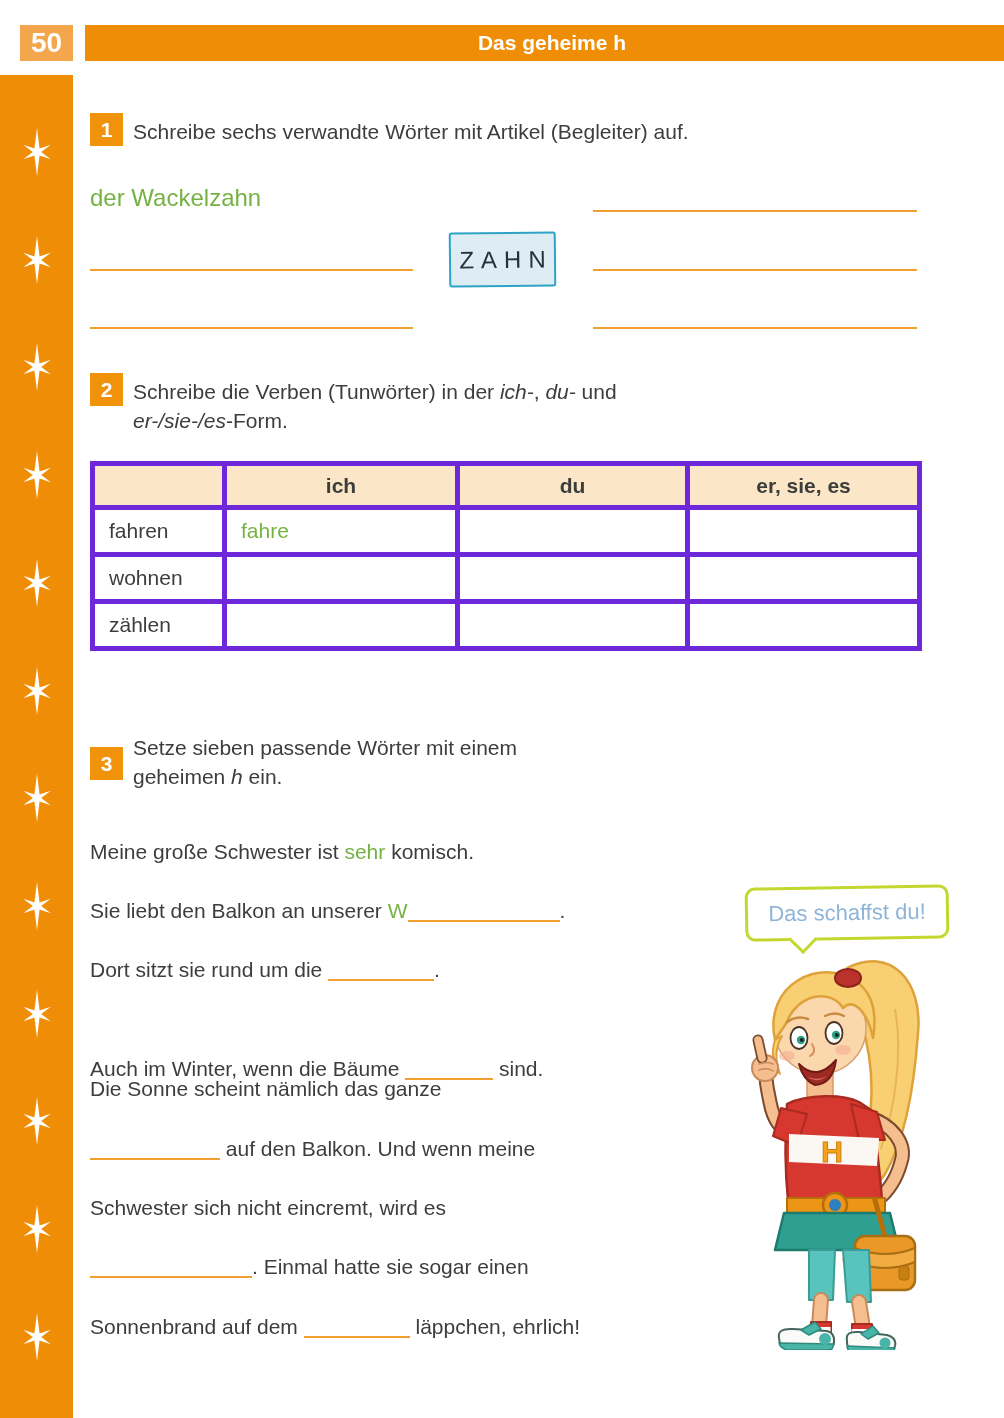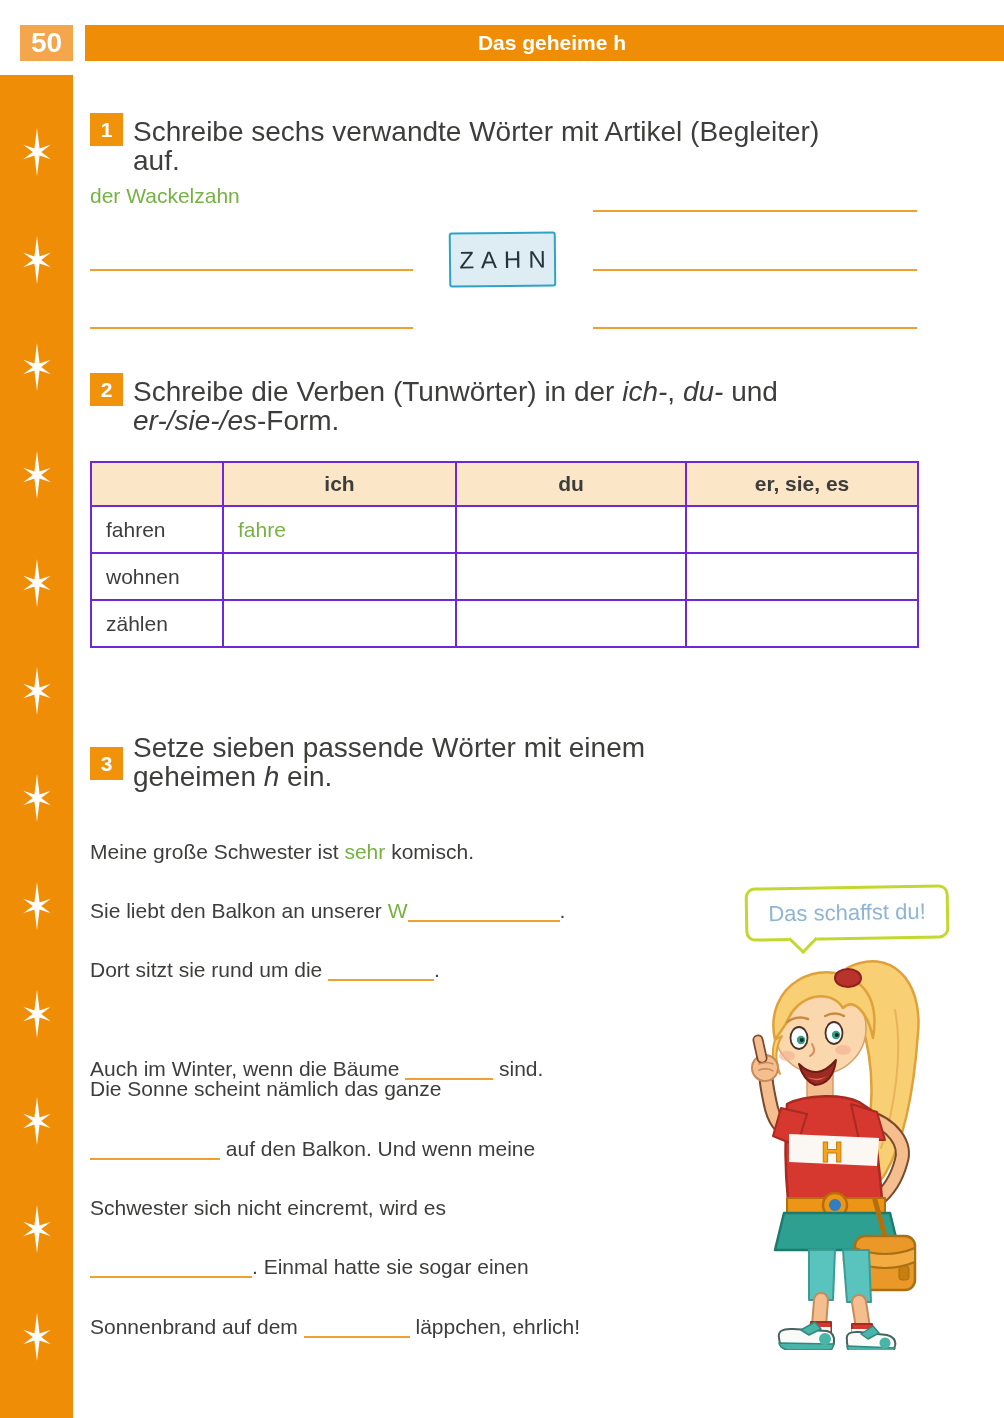--- a/index.html
+++ b/index.html
@@ -14,36 +14,36 @@
 
   
   .sidebar{position:absolute;left:0;top:75px;width:73px;height:1343px;background:#EF8E06;
            display:flex;flex-direction:column;align-items:center;justify-content:space-between;
            padding:52px 0 56px 0;box-sizing:border-box;}
   .star{width:34px;height:50px;flex:0 0 auto;}
 
   
   .badge{position:absolute;width:33px;height:33px;background:#F0930B;color:#fff;font-weight:bold;
          font-size:21px;display:flex;align-items:center;justify-content:center;}
-  .instr{position:absolute;font-size:28px;line-height:29px;color:#3D3D3B;}
+  .instr{position:absolute;font-size:21px;line-height:29px;color:#3D3D3B;}
   .it{font-style:italic;}
   .green{color:#76B243;}
 
   
-  .example{position:absolute;font-size:21px;color:#76B243;}
+  .example{position:absolute;font-size:24px;color:#76B243;}
   .wline{position:absolute;height:0;border-bottom:2px solid #F0A030;}
   .zahnbox{position:absolute;left:449px;top:232px;width:107px;height:55px;background:#DEEDF4;
            border:2px solid #2EA3C6;border-radius:3px;transform:rotate(-0.6deg);
            display:flex;align-items:center;justify-content:center;
            font-size:24px;letter-spacing:7px;color:#25333A;padding-left:7px;box-sizing:border-box;}
 
   
   .verb-table{position:absolute;left:90px;top:461px;width:827px;border-collapse:collapse;
               table-layout:fixed;font-size:21px;}
-  .verb-table th,.verb-table td{border:2px solid #6d28d9;height:47px;padding:0 0 0 14px;
+  .verb-table th,.verb-table td{border:5px solid #6d28d9;height:47px;padding:0 0 0 14px;
               text-align:left;vertical-align:middle;box-sizing:border-box;}
   .verb-table thead th{background:#FBE7C8;text-align:center;font-weight:bold;height:44px;padding:0;}
 
   
   .sent{position:absolute;left:90px;font-size:21px;white-space:nowrap;}
   .blank{display:inline-block;height:6px;border-bottom:2px solid #F0A030;vertical-align:-4px;}
 
   
   .bubble{position:absolute;left:745px;top:886px;width:198px;height:48px;background:#fff;
           border:3px solid #C3D82E;border-radius:10px;display:flex;align-items:center;justify-content:center;

